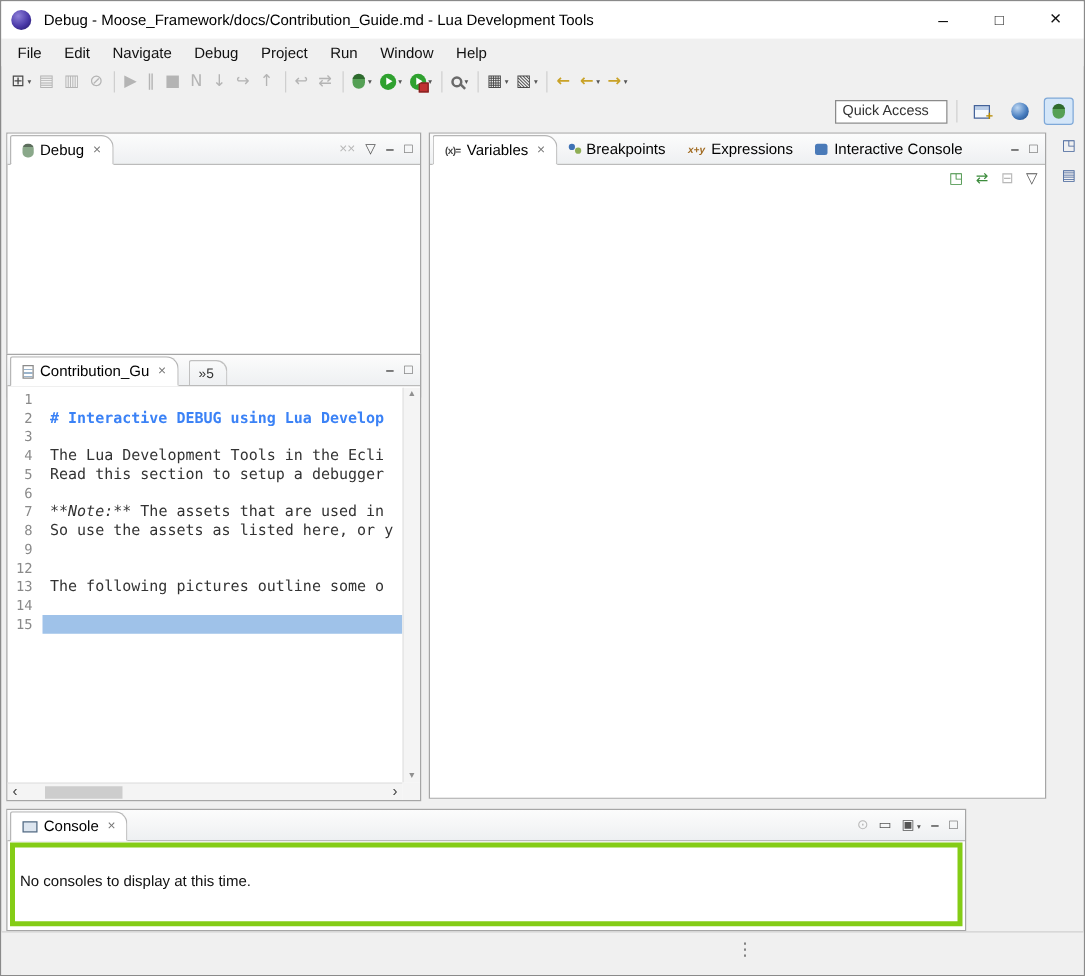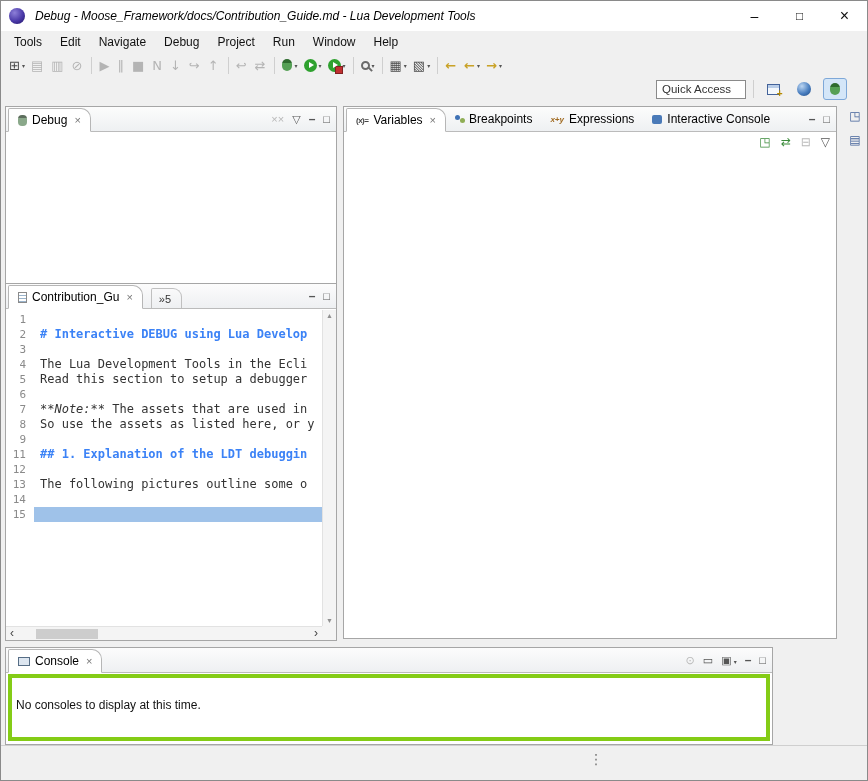--- a/index.html
+++ b/index.html
@@ -3,21 +3,21 @@
 <meta charset="utf-8">
 <style>
   * { box-sizing: border-box; margin: 0; padding: 0; }
   html,body { width:868px; height:781px; }
   body { font-family:"Liberation Sans", sans-serif; font-size:12px; color:#000; background:#d0d0d0; }
   #window { position:relative; width:868px; height:781px; background:#f0f0f0; border:1px solid #8a8a8a; overflow:hidden; }
 
   
   .titlebar { height:30px; background:#ffffff; display:flex; align-items:center; padding-left:8px; }
   .app-icon { width:16px; height:16px; border-radius:50%; background:radial-gradient(circle at 35% 30%, #8d7fd8 0%, #4a39a8 55%, #1d1060 100%); flex:0 0 auto; }
-  .title-text { margin-left:10px; font-size:12px; white-space:nowrap;font-style:italic; }
+  .title-text { margin-left:10px; font-size:12px; white-space:nowrap; }
   .win-controls { margin-left:auto; display:flex; height:30px; }
   .win-btn { width:45px; display:flex; align-items:center; justify-content:center; font-size:14px; color:#111; }
   .win-btn.max { font-size:12px; }
   .win-btn.close { font-size:16px; }
 
   
   .menubar { height:22px; display:flex; align-items:center; padding-left:4px; background:#f0f0f0; }
   .menu-item { padding:3px 9px; font-size:12px; color:#111; }
 
   
@@ -32,21 +32,21 @@
   .ci.ci-bug { display:inline-block; width:10px; height:12px; border-radius:5px; background:linear-gradient(#2e6b2e 0 4px, #55a055 4px); }
   .ci.ci-run { display:inline-block; width:13px; height:13px; border-radius:50%; background:#2fA12f; position:relative; }
   .ci.ci-run::after { content:""; position:absolute; left:5px; top:3px; border-left:5px solid #fff; border-top:3.5px solid transparent; border-bottom:3.5px solid transparent; }
   .ci.ci-ext { display:inline-block; width:13px; height:13px; border-radius:50%; background:#2fA12f; position:relative; }
   .ci.ci-ext::after { content:""; position:absolute; left:5px; top:3px; border-left:5px solid #fff; border-top:3.5px solid transparent; border-bottom:3.5px solid transparent; }
   .ci.ci-ext::before { content:""; position:absolute; right:-2px; bottom:-2px; width:6px; height:6px; background:#c03030; border:1px solid #802020; }
   .ci.ci-search { display:inline-block; width:9px; height:9px; border:2px solid #6a6a6a; border-radius:50%; position:relative; }
   .ci.ci-search::after { content:""; position:absolute; width:6px; height:2px; background:#6a6a6a; transform:rotate(45deg); right:-5px; bottom:-2px; }
 
   
-  .qa-row { height:24px; display:flex; align-items:center; justify-content:flex-end; padding-right:20px; gap:7px; }
+  .qa-row { height:24px; display:flex; align-items:center; justify-content:flex-end; padding-right:8px; gap:7px; }
   .qa-box { width:90px; height:19px; border:1px solid #8a8a8a; background:#fff; font-size:11.5px; color:#333; display:flex; align-items:center; padding-left:5px; }
   .qa-sep { width:1px; height:18px; background:#cfcfcf; }
   .persp-btn { width:24px; height:22px; display:flex; align-items:center; justify-content:center; border:1px solid transparent; border-radius:3px; }
   .persp-btn.selected { background:#d4e6f8; border:1px solid #7ea8d8; }
   .ic-openpersp { width:13px; height:11px; border:1px solid #44639a; background:linear-gradient(#b9cde8 0 3px, #f4f8fc 3px); position:relative; }
   .ic-openpersp::after { content:"+"; position:absolute; right:-4px; bottom:-5px; color:#b68a00; font-size:10px; font-weight:bold; }
   .ic-ldt { width:14px; height:14px; border-radius:50%; background:radial-gradient(circle at 35% 30%, #bcd6f2 0%, #4a7fc0 55%, #1a4580 100%); }
 
   
   .panel { position:absolute; background:#fff; border:1px solid #a6a6a6; }
@@ -113,21 +113,21 @@
     <span class="title-text">Debug - Moose_Framework/docs/Contribution_Guide.md - Lua Development Tools</span>
     <div class="win-controls">
       <div class="win-btn">–</div>
       <div class="win-btn max">□</div>
       <div class="win-btn close">×</div>
     </div>
   </div>
 
   <div class="menubar">
 
-      <span class="menu-item">Tools</span>
+      <span class="menu-item">File</span>
 
       <span class="menu-item">Edit</span>
 
       <span class="menu-item">Navigate</span>
 
       <span class="menu-item">Debug</span>
 
       <span class="menu-item">Project</span>
 
       <span class="menu-item">Run</span>
@@ -393,24 +393,20 @@
             <span class="ln">8</span>
             <div class="lcontent"><span>So use the assets as listed here, or y</span><span></span></div>
           </div>
 
           <div class="ln-row">
             <span class="ln">9</span>
             <div class="lcontent"><span></span><span></span></div>
           </div>
 
 
-          <div class="ln-row">
-            <span class="ln">11</span>
-            <div class="lcontent"><span class="h">## 1. Explanation of the LDT debuggin</span><span></span></div>
-          </div>
 
           <div class="ln-row">
             <span class="ln">12</span>
             <div class="lcontent"><span></span><span></span></div>
           </div>
 
           <div class="ln-row">
             <span class="ln">13</span>
             <div class="lcontent"><span>The following pictures outline some o</span><span></span></div>
           </div>

